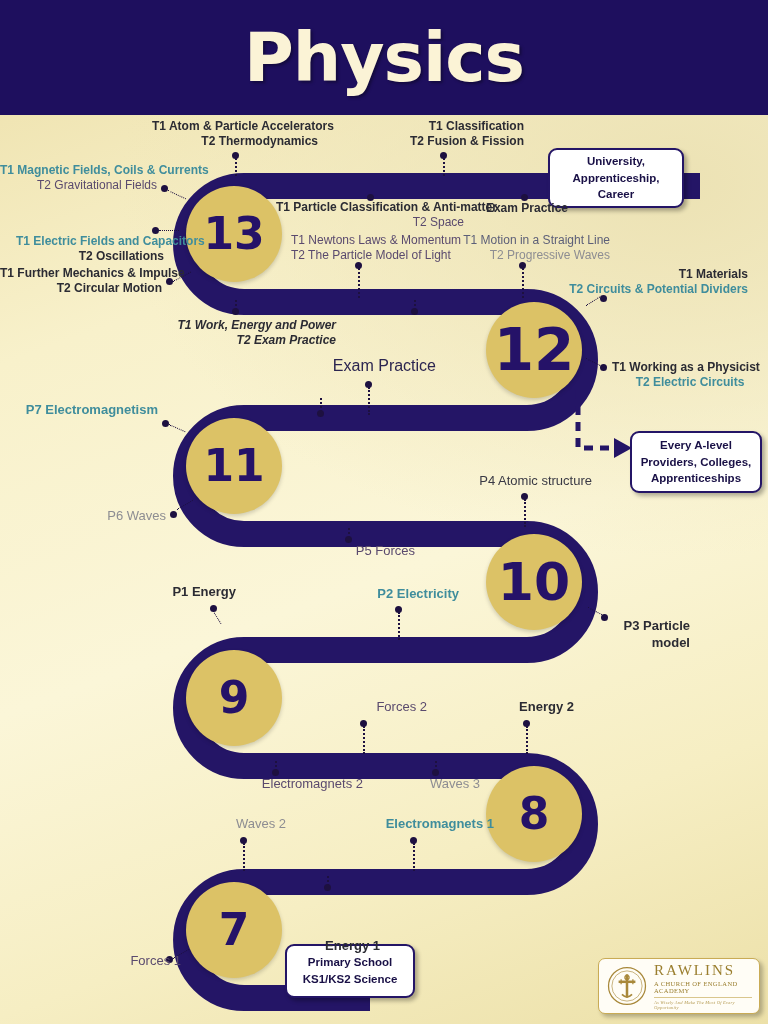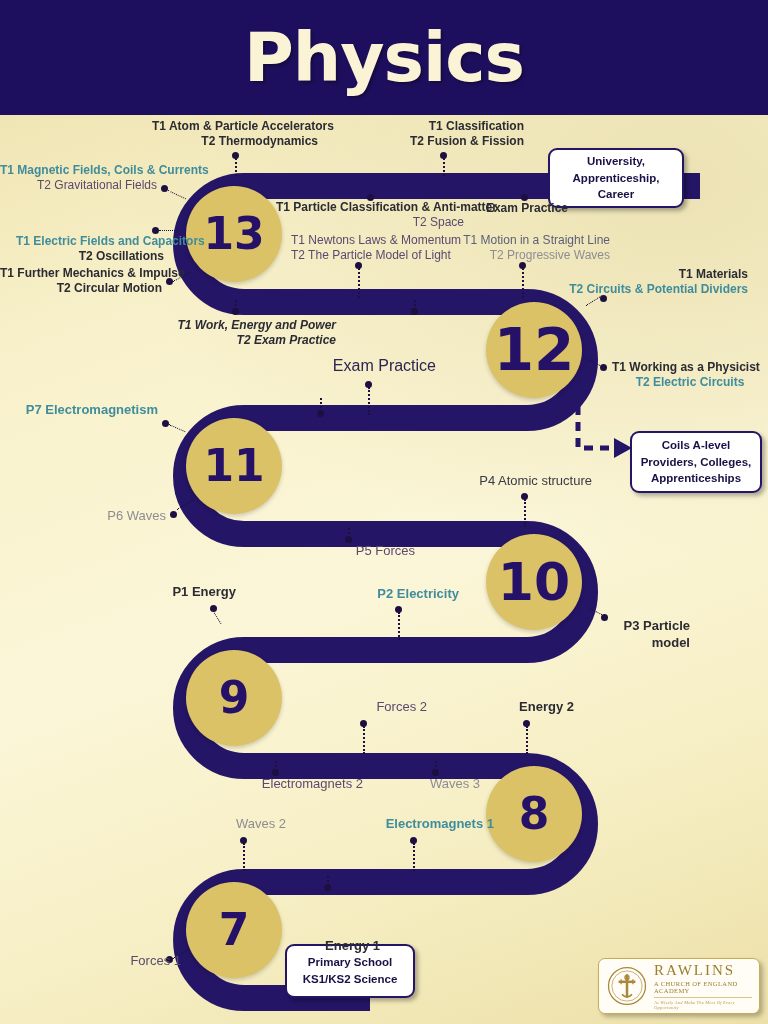--- a/index.html
+++ b/index.html
@@ -126,21 +126,21 @@
   <div class="year" style="left:186px;top:882px;width:96px;height:96px;font-size:44px;">7</div>
 
 
   <div class="callout" style="left:548px;top:148px;width:132px;height:56px;">
     <span>University,</span>
     <span>Apprenticeship,</span>
     <span>Career</span>
   </div>
 
   <div class="callout" style="left:630px;top:431px;width:128px;height:58px;">
-    <span>Coils A-level</span>
+    <span>Every A-level</span>
     <span>Providers, Colleges,</span>
     <span>Apprenticeships</span>
   </div>
 
   <div class="callout" style="left:285px;top:944px;width:126px;height:50px;">
     <span>Primary School</span>
     <span>KS1/KS2  Science</span>
   </div>
 
   <svg id="branch" style="left:570px;top:388px;width:70px;height:80px;" viewBox="0 0 70 80">

